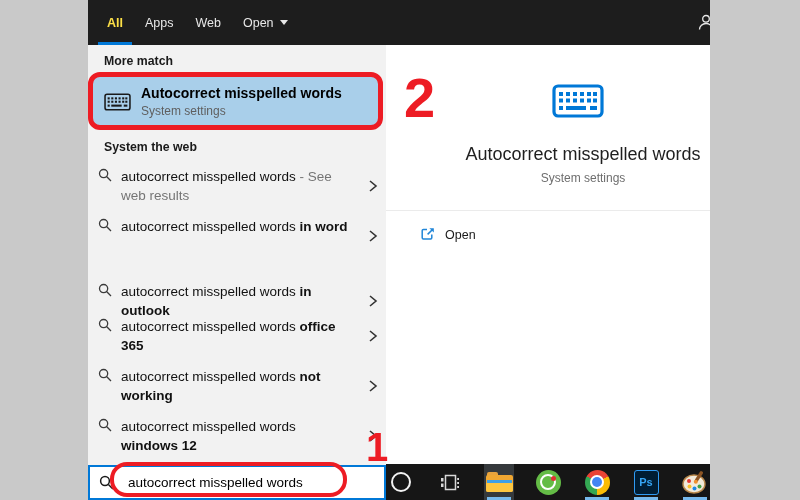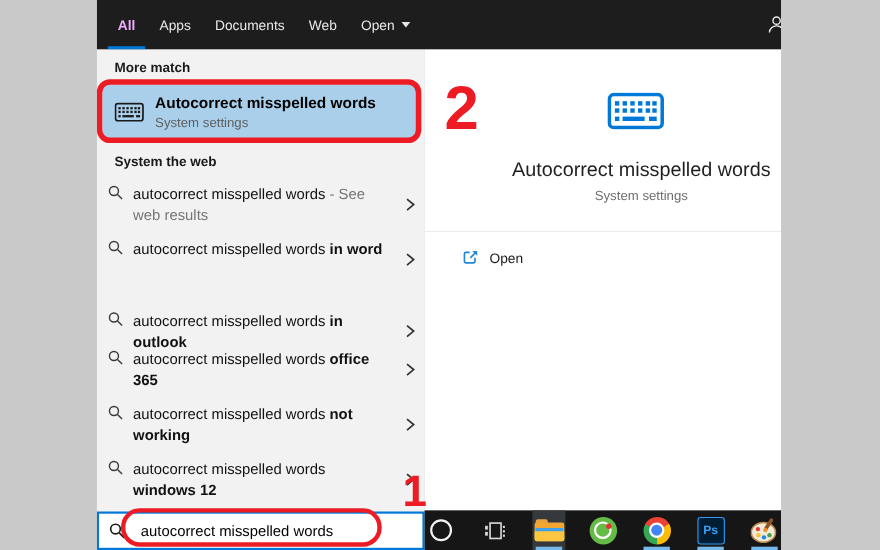--- a/index.html
+++ b/index.html
@@ -11,21 +11,21 @@
   html,body{width:800px;height:500px;overflow:hidden;}
   body{font-family:"Liberation Sans",sans-serif;background:#c9c9c9;}
   .stage{position:relative;width:800px;height:500px;background:#c9c9c9;}
   .window{position:absolute;left:88px;top:0;width:622px;height:500px;overflow:hidden;}
 
   
   .topbar{position:absolute;left:0;top:0;width:622px;height:45px;background:#1d1d1d;
           display:flex;align-items:stretch;padding-left:19px;}
   .tab{position:relative;display:flex;align-items:center;color:#e8e8e8;font-size:12.5px;
        margin-right:22px;cursor:default;}
-  .tab.active{color:#f0abfc;font-weight:700;}
+  .tab.active{color:#fde047;font-weight:700;}
   .tab.active::after{content:"";position:absolute;left:-9px;right:-9px;bottom:0;height:3.5px;
        background:var(--accent);}
   .caret-down{display:inline-block;width:0;height:0;margin-left:6px;
        border-left:4.5px solid transparent;border-right:4.5px solid transparent;
        border-top:5px solid #e8e8e8;}
   .account{position:absolute;left:609px;top:13px;width:18px;height:18px;}
 
   
   .left-panel{position:absolute;left:0;top:45px;width:298px;height:420px;background:#f2f2f2;}
   .section-label{position:absolute;left:16px;font-size:12.3px;font-weight:700;color:#1a1a1a;}
@@ -101,23 +101,20 @@
 
 <div class="stage">
   <div class="window">
 
     <div class="topbar">
       <div class="tab active">
         <span>All</span>
       </div>
       <div class="tab">
         <span>Apps</span>
-      </div>
-      <div class="tab">
-        <span>Documents</span>
       </div>
       <div class="tab">
         <span>Web</span>
       </div>
       <div class="tab">
         <span>Open</span>
         <span class="caret-down"></span>
       </div>
       <div class="account">
         <svg width="18" height="18" viewBox="0 0 18 18">

